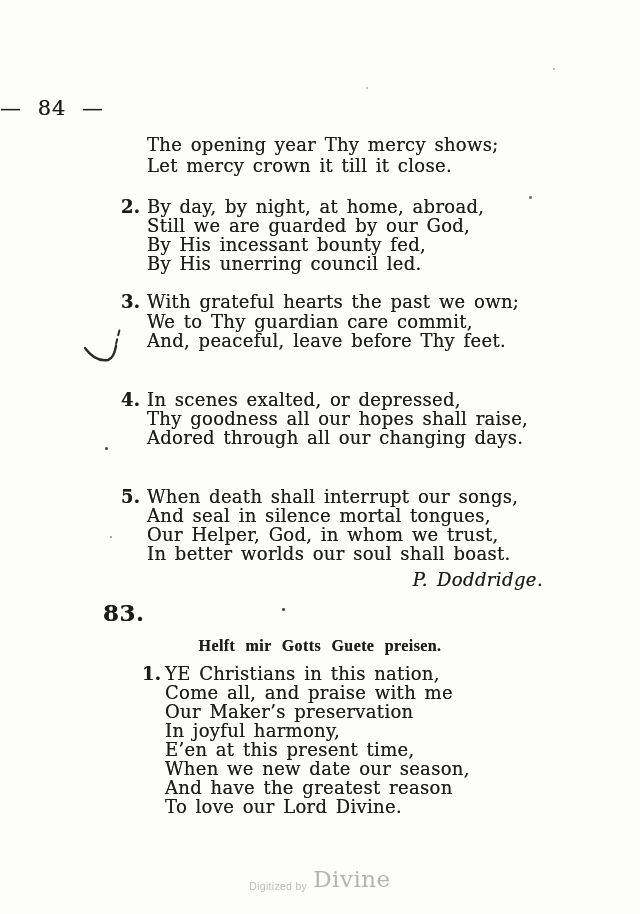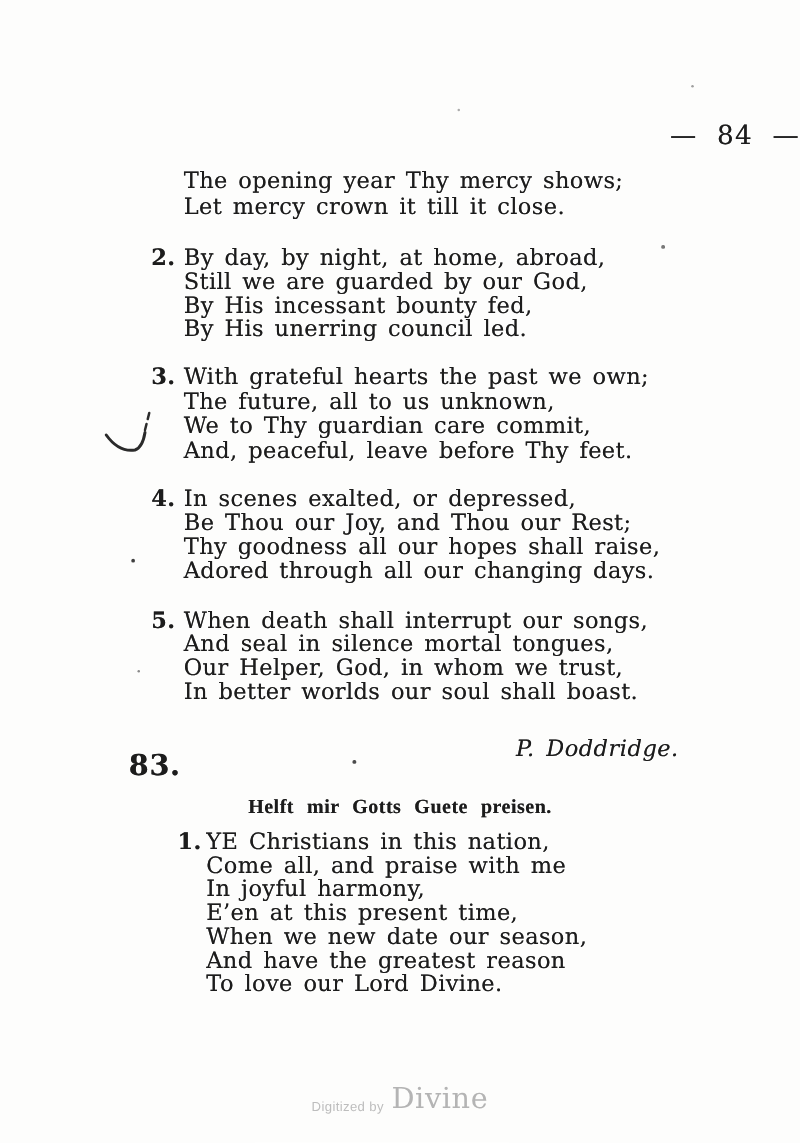--- a/index.html
+++ b/index.html
@@ -14,21 +14,21 @@
   }
   .ink {
     color: #1c1c1c;
     text-shadow: 0 0 0.5px rgba(15,15,15,0.65);
   }
   .page-number-heading {
     position: absolute;
     top: 96px;
     left: 0;
     width: 100%;
-    text-align: right;
+    text-align: left;
     font-size: 21px;
     letter-spacing: 1px;
     word-spacing: 8px;
   }
   .stanza {
     position: absolute;
     left: 147px;
     font-size: 18px;
     line-height: 19px;
     letter-spacing: 0.3px;
@@ -41,21 +41,21 @@
     top: 0;
     font-weight: bold;
   }
   .s1 { top: 134px; line-height: 21px; }
   .s2 { top: 197px; }
   .s3 { top: 292px; line-height: 19.5px; }
   .s4 { top: 390px; }
   .s5 { top: 487px; }
   .attribution {
     position: absolute;
-    top: 589px;
+    top: 569px;
     right: 97px;
     font-size: 18px;
     font-style: italic;
     letter-spacing: 0.4px;
     word-spacing: 3px;
   }
   .hymn-number {
     position: absolute;
     left: 103px;
     top: 599px;
@@ -131,29 +131,27 @@
     <span class="stanza-num">2.</span>
     <div>By day, by night, at home, abroad,</div>
     <div>Still we are guarded by our God,</div>
     <div>By His incessant bounty fed,</div>
     <div>By His unerring council led.</div>
   </div>
 
   <div class="stanza s3 ink">
     <span class="stanza-num">3.</span>
     <div>With grateful hearts the past we own;</div>
-    <div>The future, all to us unknown,</div>
     <div>We to Thy guardian care commit,</div>
     <div>And, peaceful, leave before Thy feet.</div>
   </div>
 
   <div class="stanza s4 ink">
     <span class="stanza-num">4.</span>
     <div>In scenes exalted, or depressed,</div>
-    <div>Be Thou our Joy, and Thou our Rest;</div>
     <div>Thy goodness all our hopes shall raise,</div>
     <div>Adored through all our changing days.</div>
   </div>
 
   <div class="stanza s5 ink">
     <span class="stanza-num">5.</span>
     <div>When death shall interrupt our songs,</div>
     <div>And seal in silence mortal tongues,</div>
     <div>Our Helper, God, in whom we trust,</div>
     <div>In better worlds our soul shall boast.</div>
@@ -162,20 +160,21 @@
   <div class="attribution ink">P. Doddridge.</div>
 
   <div class="hymn-number ink">83.</div>
 
   <div class="tune-title ink">Helft mir Gotts Guete preisen.</div>
 
   <div class="stanza s83 ink">
     <span class="stanza-num">1.</span>
     <div>YE Christians in this nation,</div>
     <div>Come all, and praise with me</div>
+    <div>Our Maker’s preservation</div>
     <div>In joyful harmony,</div>
     <div>E’en at this present time,</div>
     <div>When we new date our season,</div>
     <div>And have the greatest reason</div>
     <div>To love our Lord Divine.</div>
   </div>
 
   <svg class="checkmark" width="48" height="50" viewBox="0 0 48 50" fill="none" xmlns="http://www.w3.org/2000/svg">
     <path d="M 7 30 Q 17 44 30 42 Q 36 40 38 28" stroke="#2b2b2b" stroke-width="2.4" stroke-linecap="round" fill="none"></path>
     <path d="M 38 26 Q 40 18 42 10" stroke="#2b2b2b" stroke-width="2" stroke-linecap="round" fill="none" stroke-dasharray="5 4"></path>

